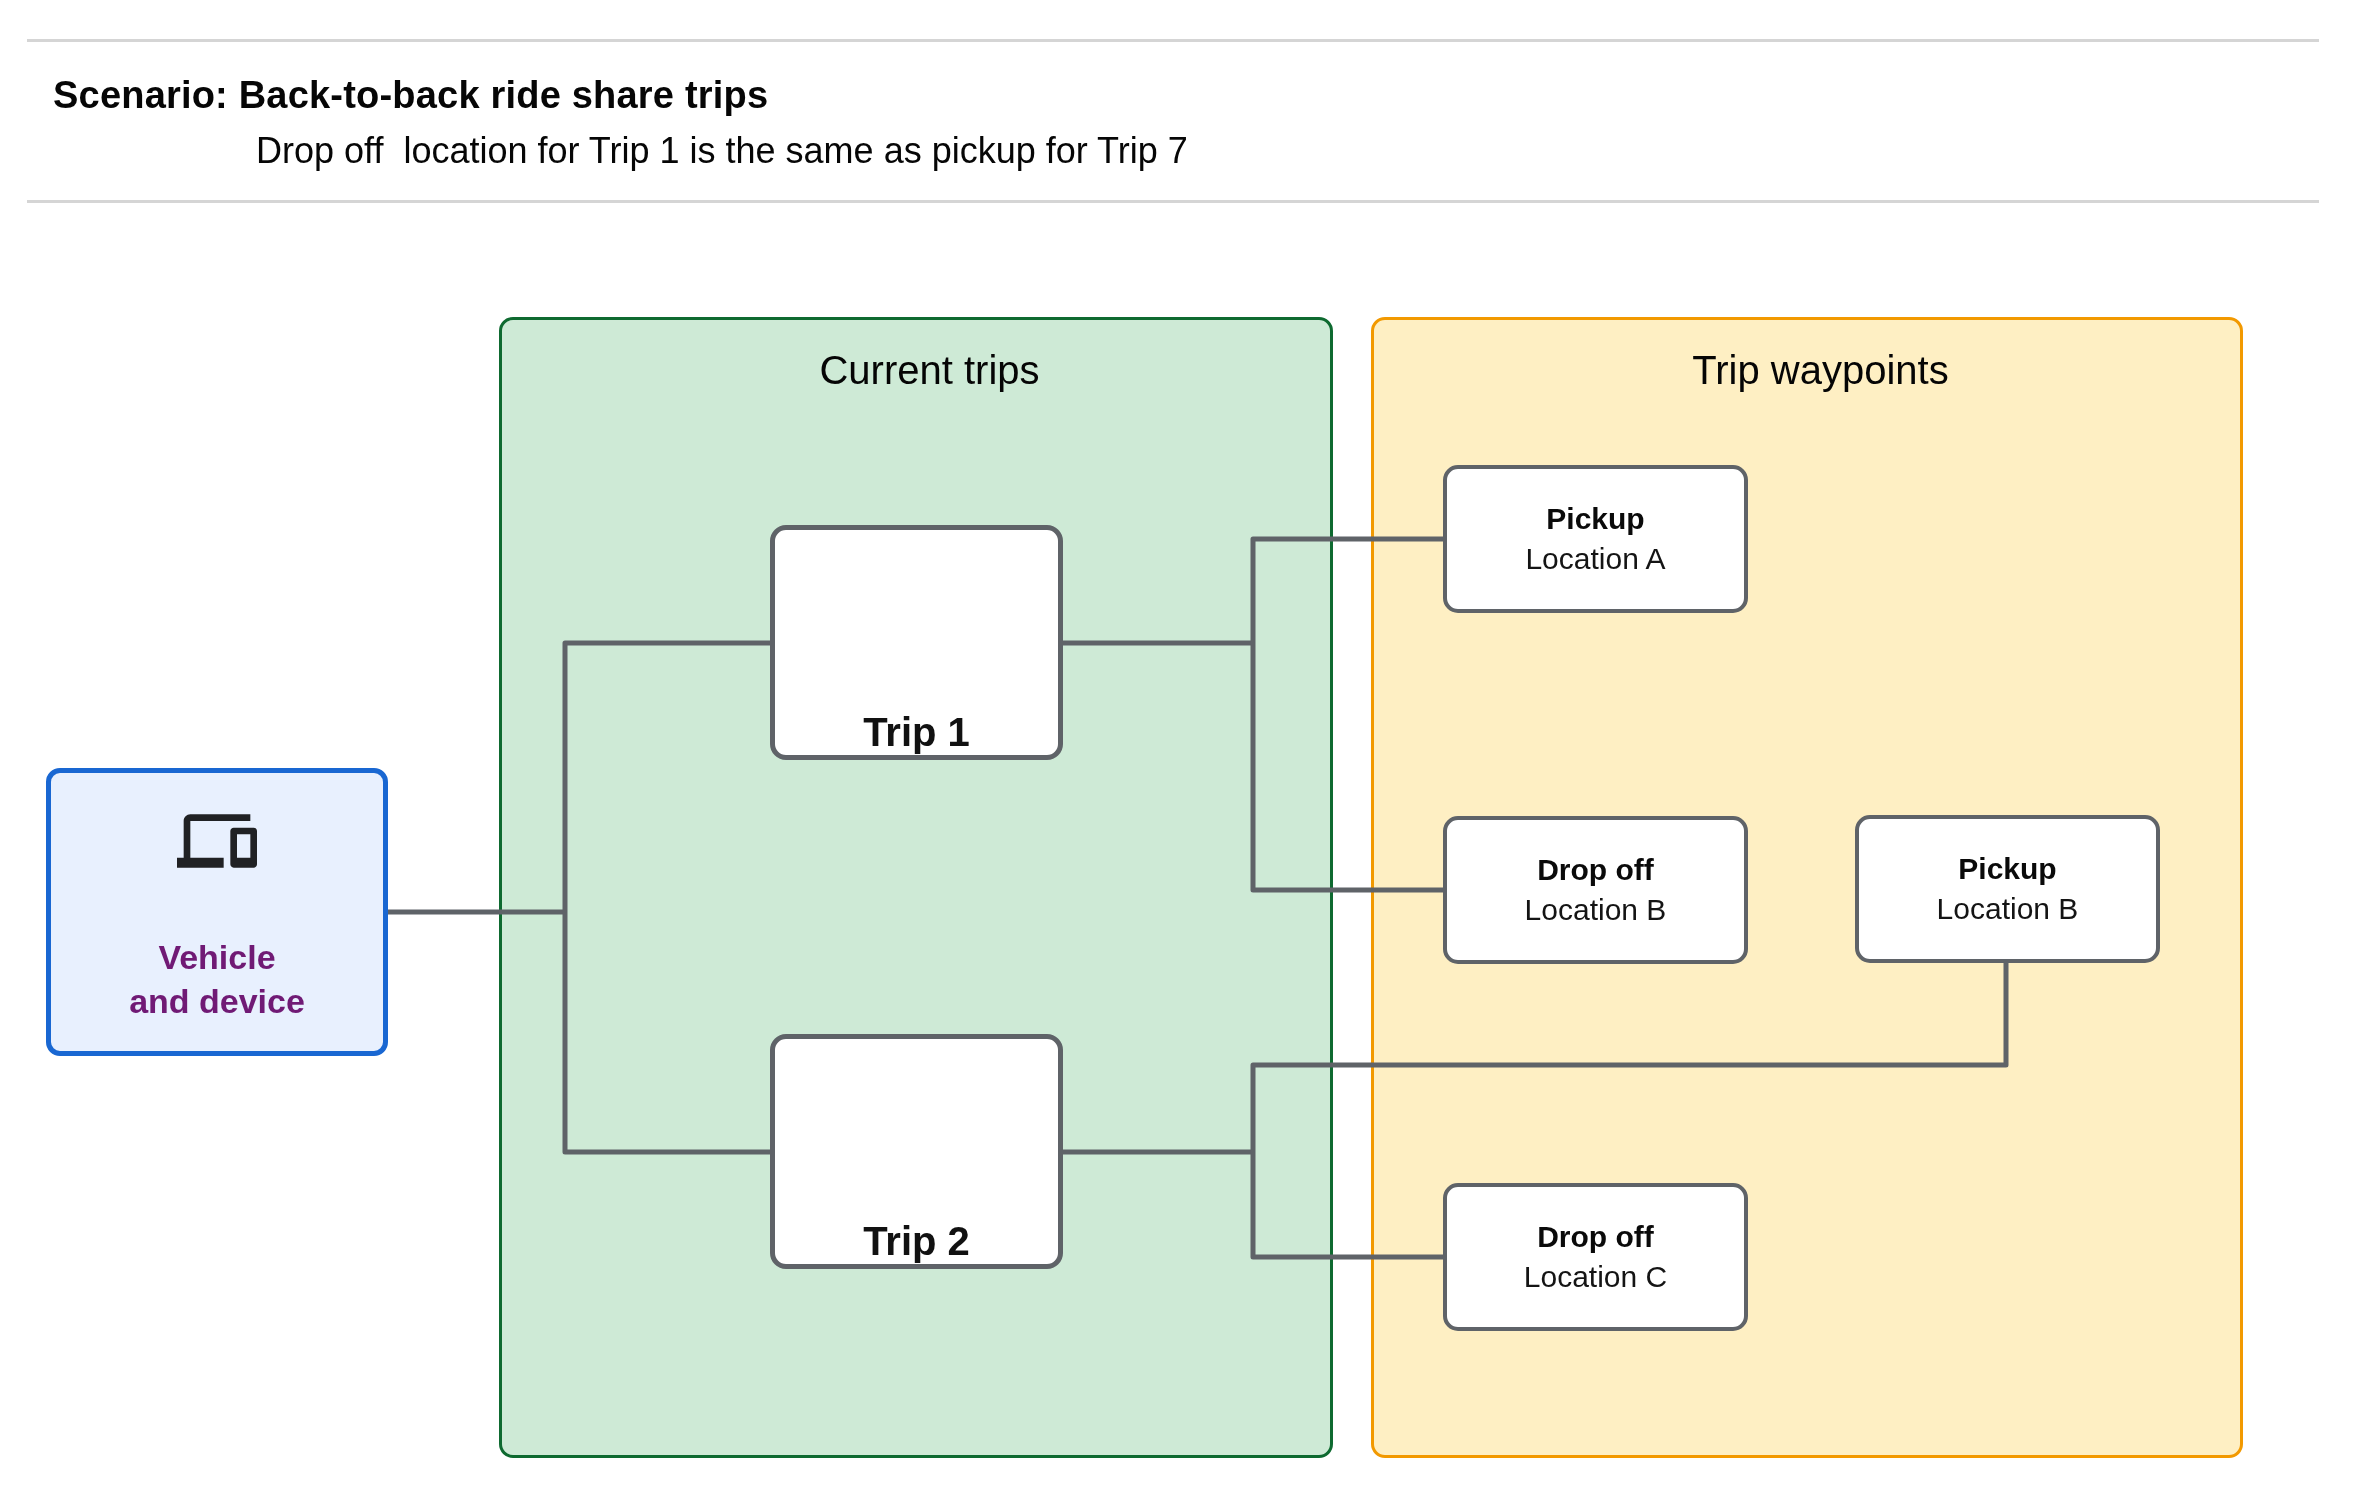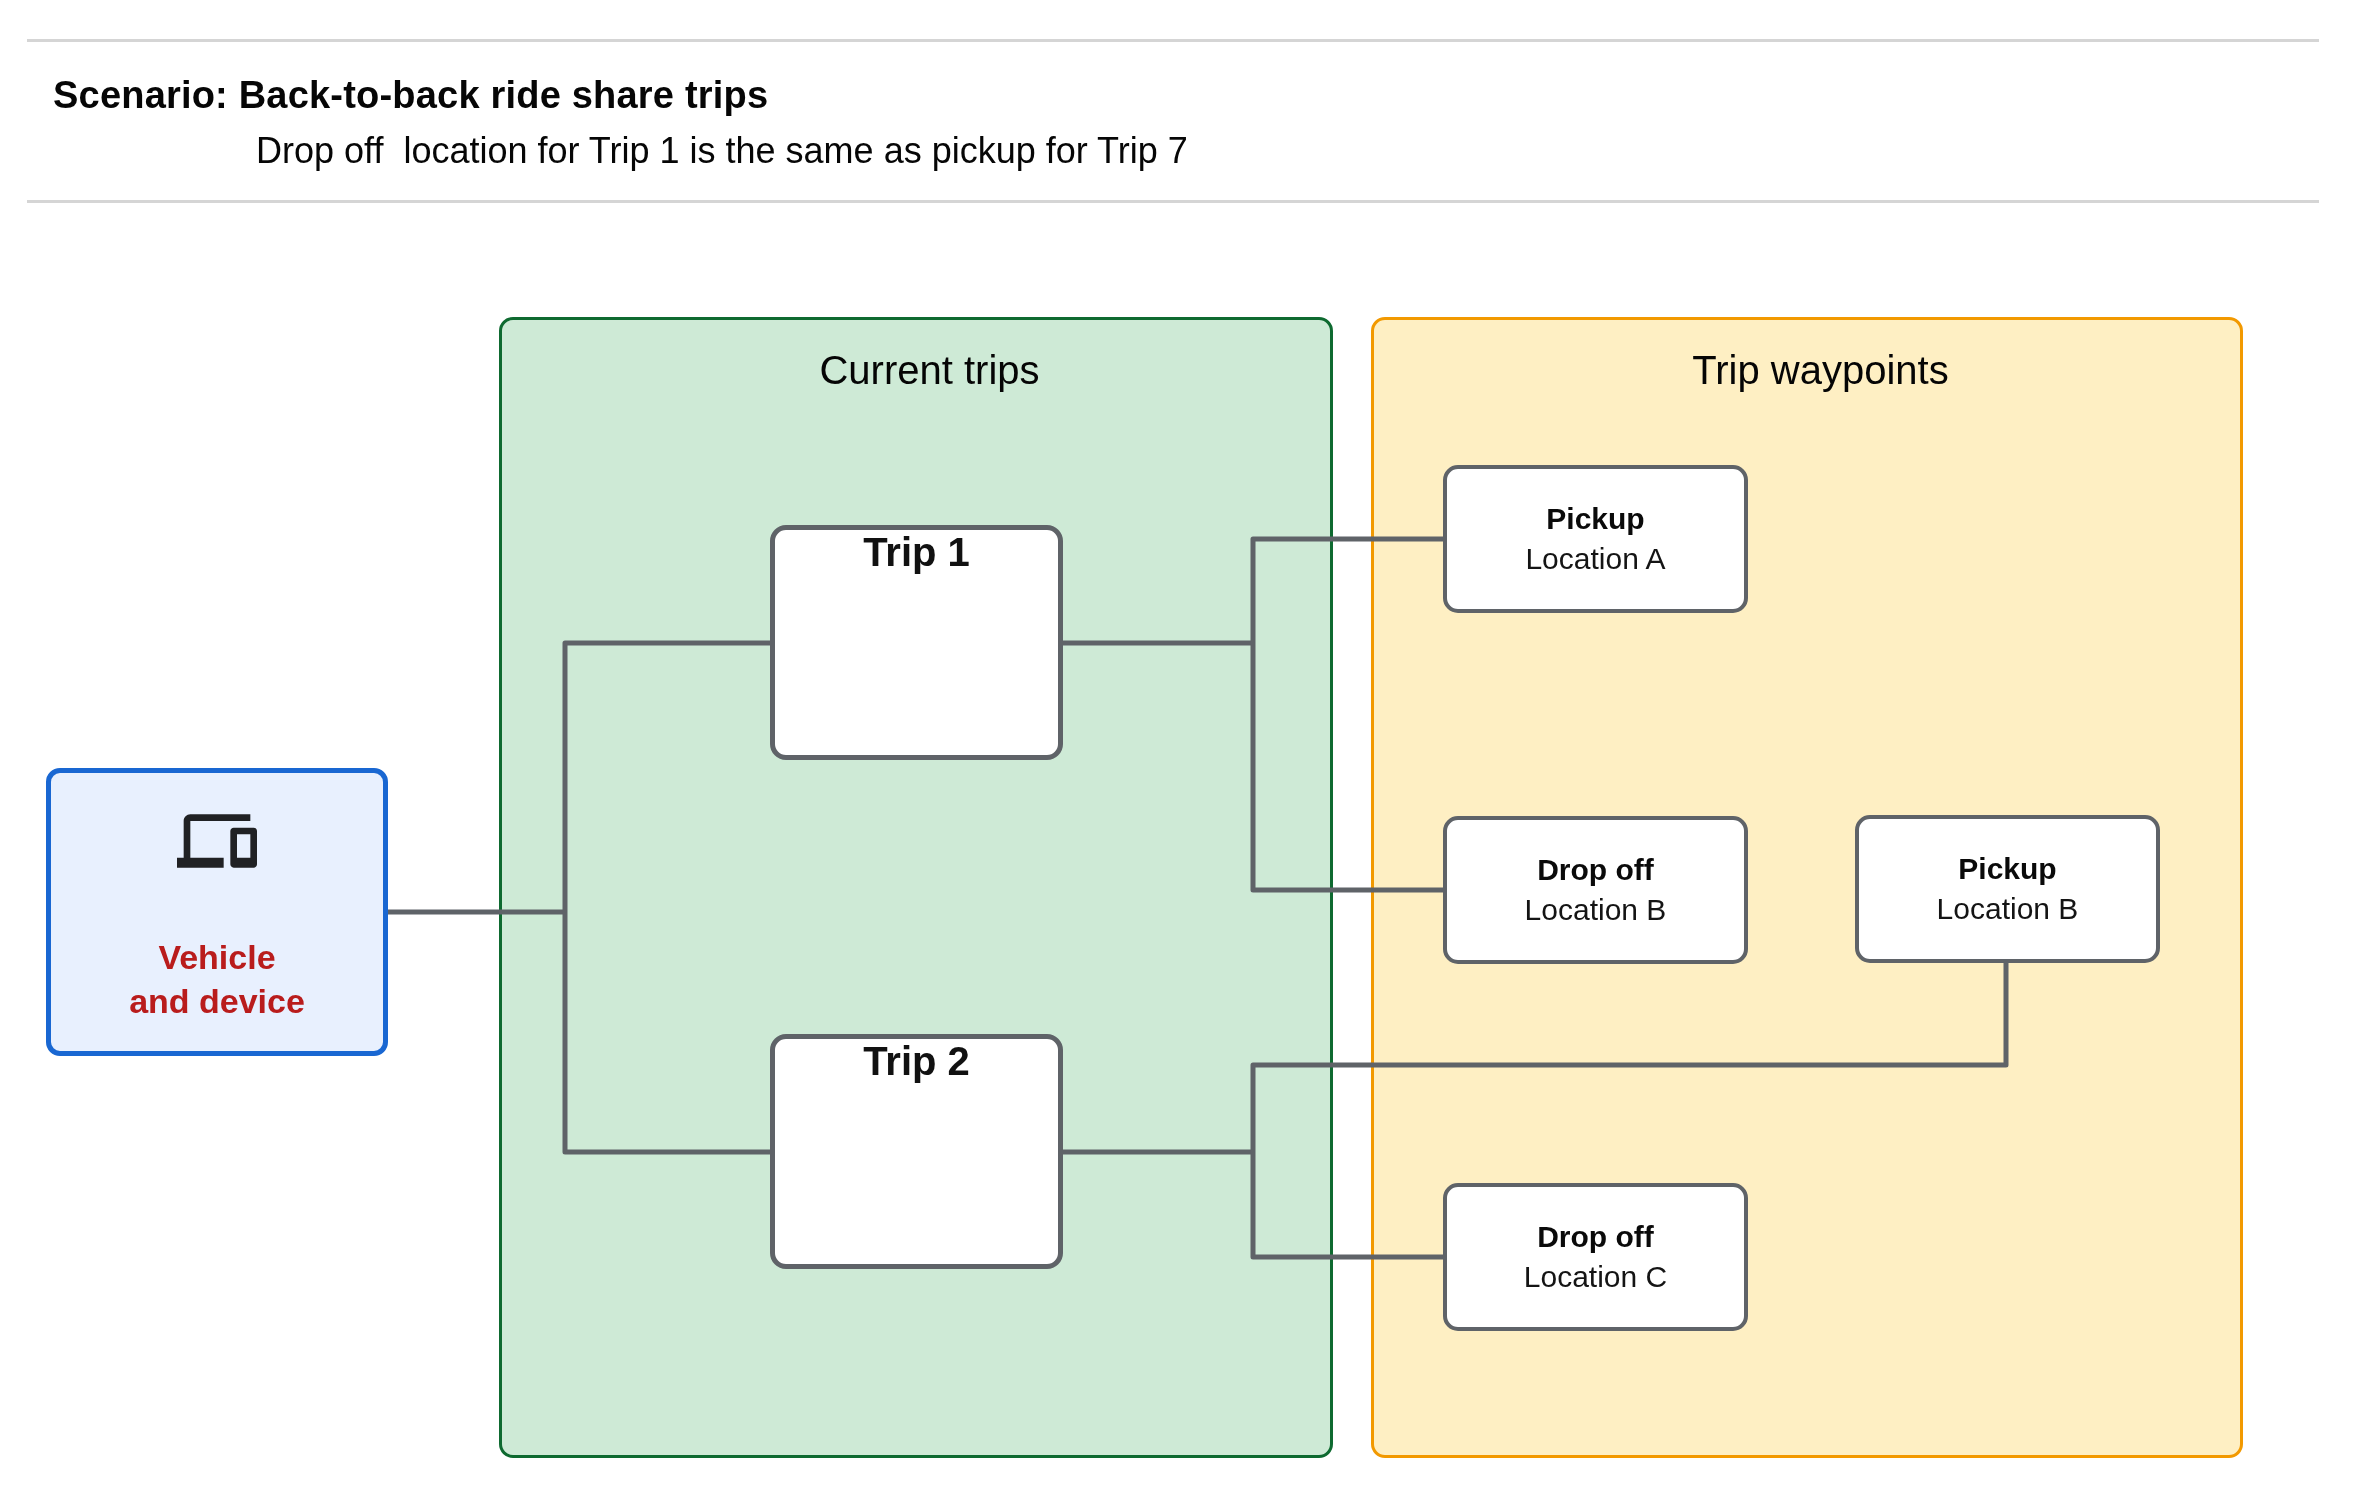--- a/index.html
+++ b/index.html
@@ -39,27 +39,27 @@
   
   .node { position: absolute; box-sizing: border-box; background: #ffffff; z-index: 3; }
 
   .vehicle-node {
     left: 46px; top: 768px; width: 342px; height: 288px;
     background: #e8f0fe; border: 5px solid #1967d2; border-radius: 14px;
   }
   .devices-icon { position: absolute; top: 28px; left: 50%; transform: translateX(-50%); }
   .vehicle-label {
     position: absolute; bottom: 28px; width: 100%;
-    text-align: center; font-size: 34px; font-weight: bold; line-height: 44px; color: #b91c1c; margin-top: 48px;
+    text-align: center; font-size: 34px; font-weight: bold; line-height: 44px; color: #701a75; margin-top: 48px;
   }
 
   .trip-node {
     left: 770px; width: 293px; height: 235px;
     border: 5px solid #5f6368; border-radius: 16px;
-    display: flex; align-items: flex-start; justify-content: center;
+    display: flex; align-items: flex-end; justify-content: center;
     font-size: 40px; font-weight: bold; color: #111;
   }
   .trip-1 { top: 525px; }
   .trip-2 { top: 1034px; }
 
   .waypoint-node {
     width: 305px; height: 148px;
     border: 4px solid #5f6368; border-radius: 15px;
     display: flex; flex-direction: column; align-items: center; justify-content: center;
   }

